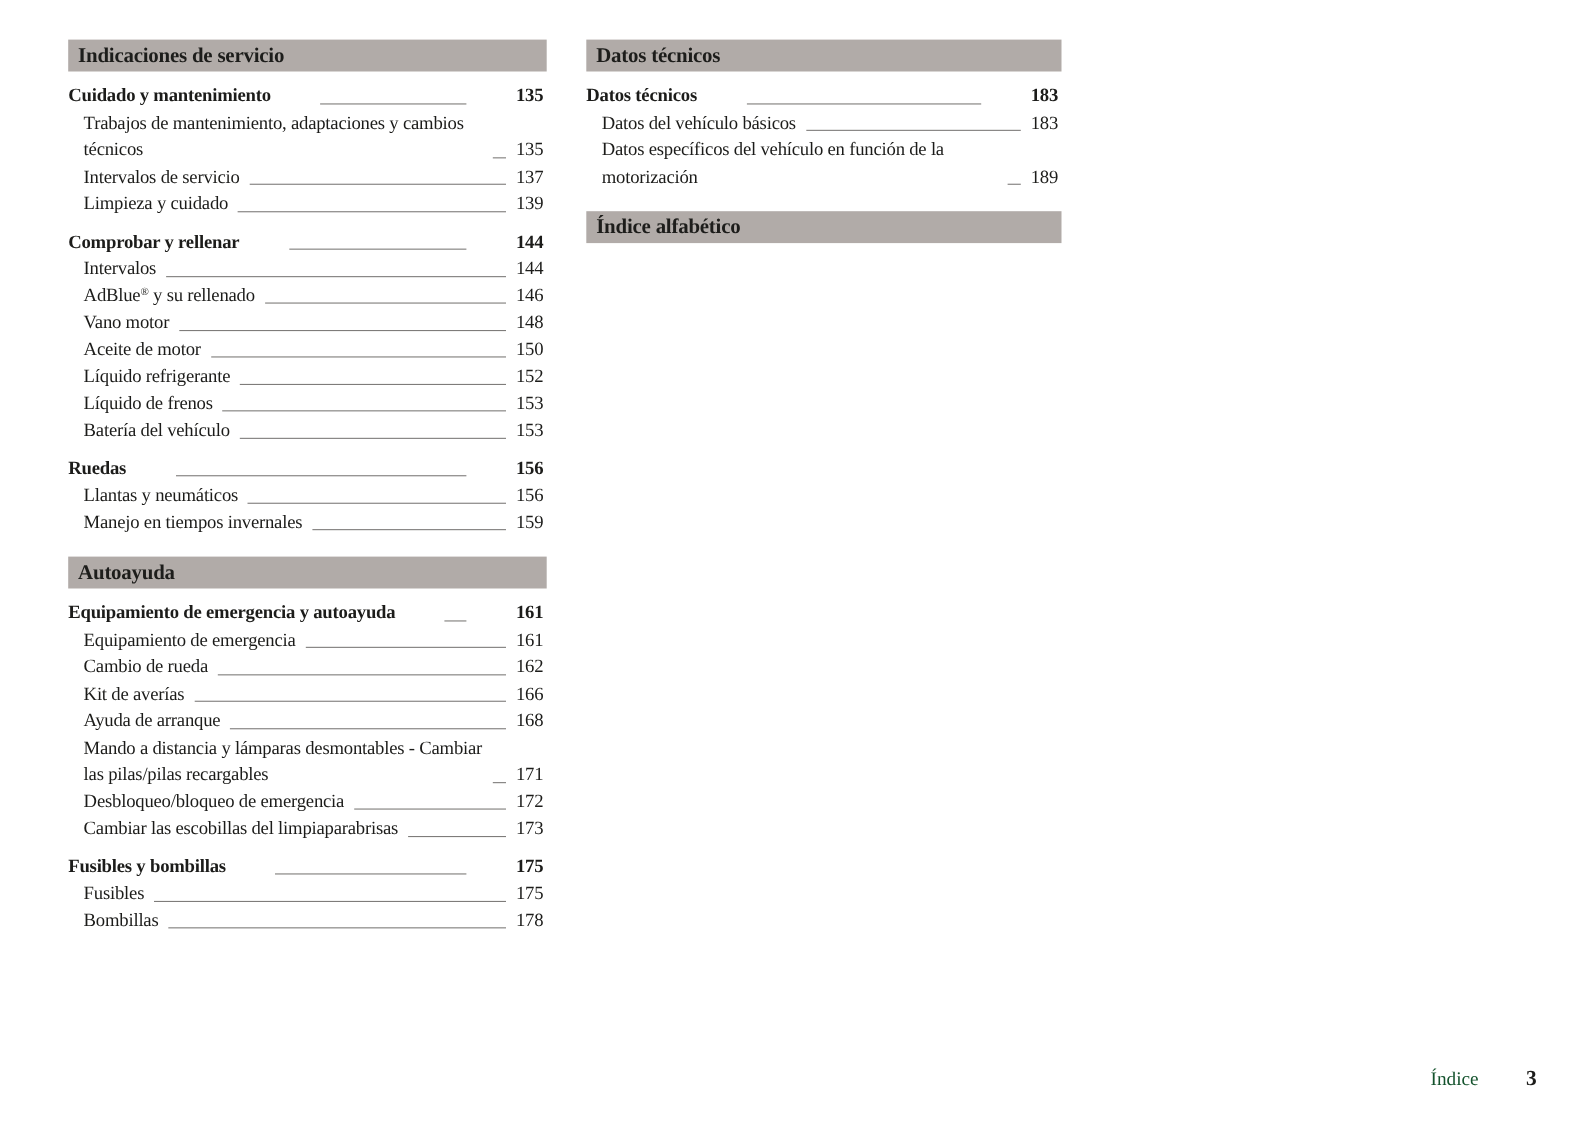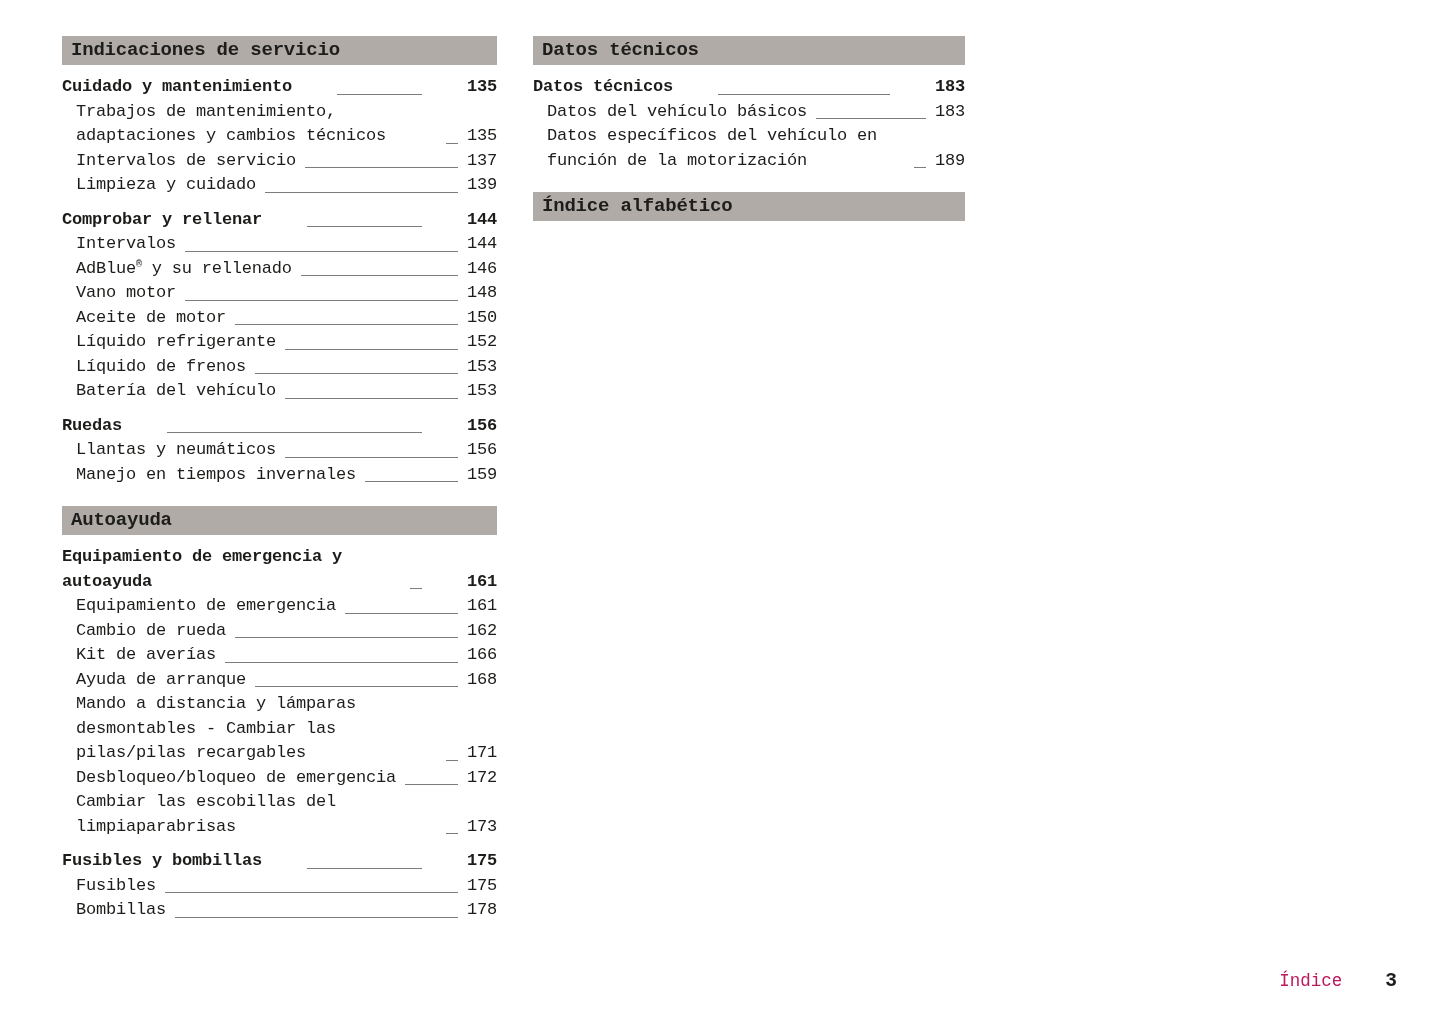--- a/index.html
+++ b/index.html
@@ -1,21 +1,21 @@
 <!DOCTYPE html>
 <html><head>
 <meta charset="utf-8">
 <style>
   * { margin:0; padding:0; box-sizing:border-box; }
   html,body { background:#ffffff; }
   .page {
     position:relative;
     width:1445px; height:1019px;
     background:#ffffff;
-    font-family:Liberation Mono, monospace;
+    font-family:Liberation Serif, serif;
     color:#1c1c1a;
     overflow:hidden;
   }
   .col { position:absolute; top:36px; }
   .col-left  { left:62px;  width:435px; }
   .col-right { left:533px; width:432px; }
 
   .section { margin-top:19px; }
   .section:first-child { margin-top:0; }
 
@@ -52,21 +52,21 @@
   }
   .pagenum { flex:0 0 auto; min-width:28px; text-align:left; }
 
   sup.reg { font-size:10px; line-height:0; vertical-align:6px; }
 
   .footer {
     position:absolute;
     top:970px; right:48px;
     display:flex; align-items:baseline; gap:43px;
   }
-  .footer-chapter { font-size:17.5px; font-weight:400; color:#be185d; }
+  .footer-chapter { font-size:17.5px; font-weight:400; color:#14532d; }
   .footer-page    { font-size:19.5px; font-weight:700; color:#1c1c1a; }
 </style>
 </head>
 <body>
 
 <div class="page">
   <div class="col col-left">
       <div class="section">
         <div class="section-bar">Indicaciones de servicio</div>
         <div class="group">

